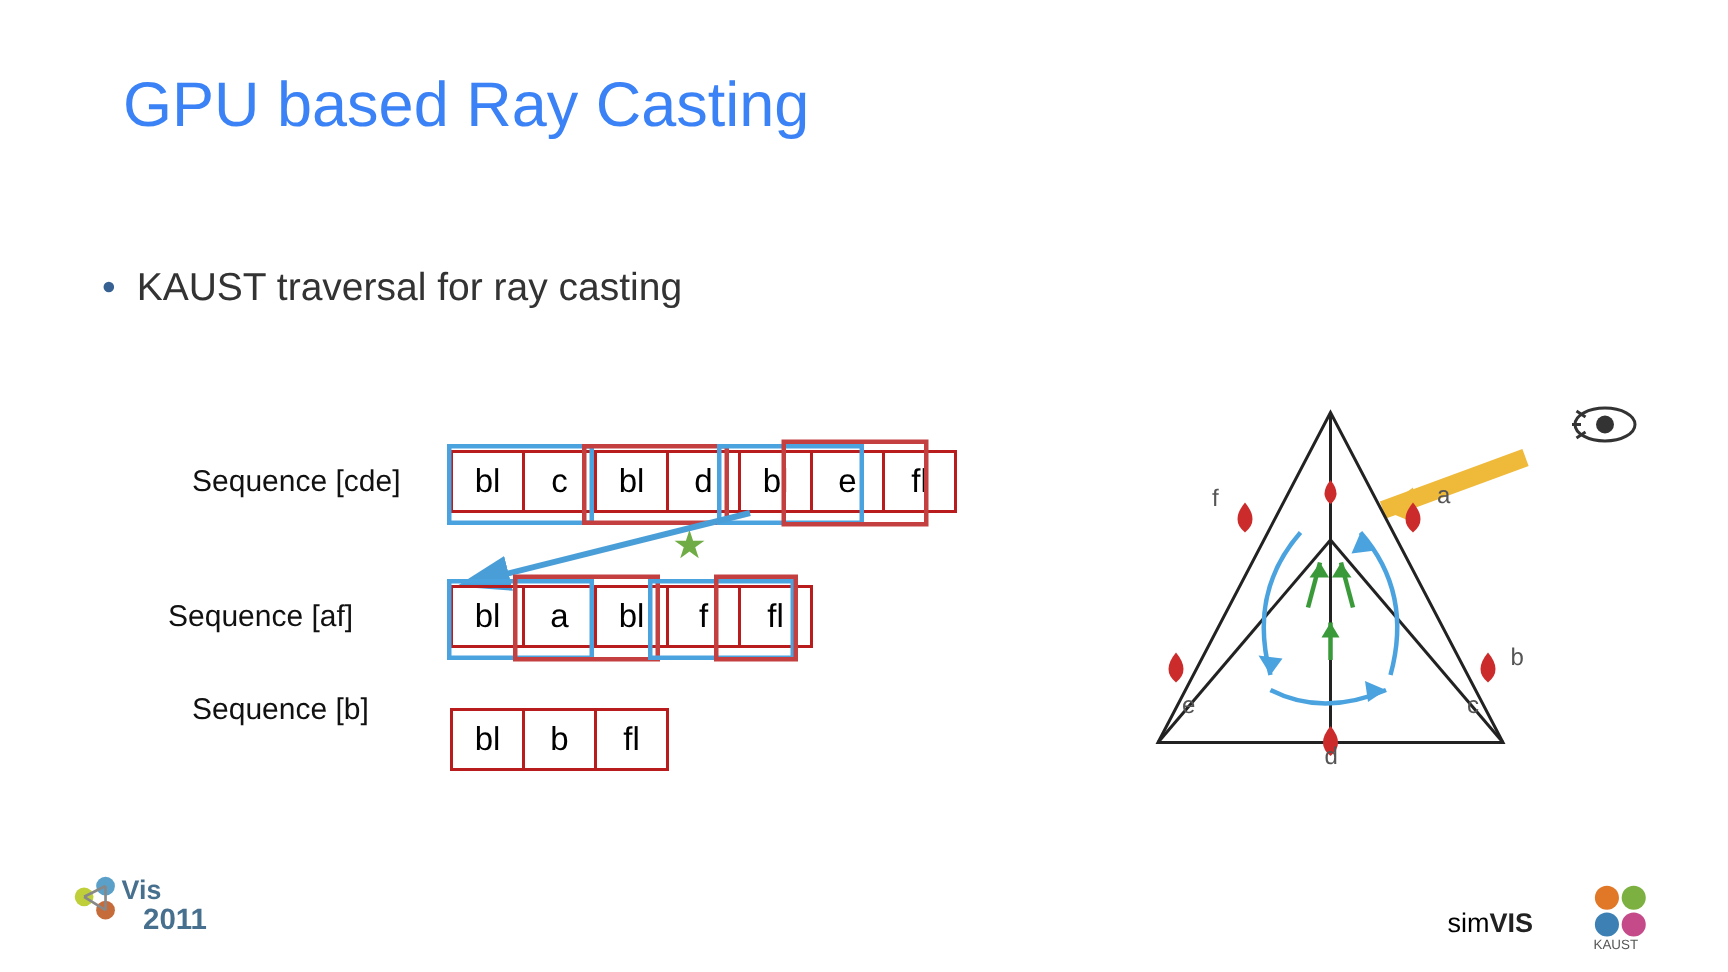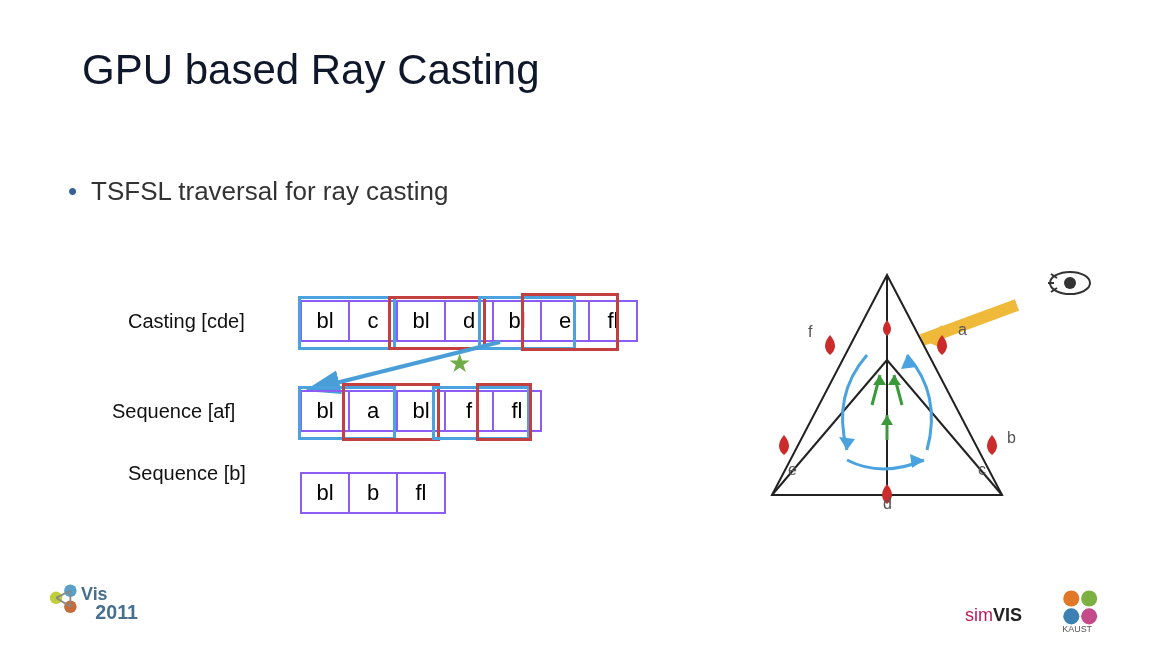--- a/index.html
+++ b/index.html
@@ -1,21 +1,21 @@
 <!DOCTYPE html>
 <html><head>
 <meta charset="utf-8">
 <style>
   html,body{margin:0;padding:0;width:1152px;height:648px;background:#fff;font-family:Arial,Helvetica,sans-serif;position:relative;overflow:hidden}
-  .title{position:absolute;left:82px;top:46px;font-size:42px;color:#0f172a;font-weight:400}
+  .title{position:absolute;left:82px;top:46px;font-size:42px;color:#3b82f6;font-weight:400}
   .bullet{position:absolute;left:68px;top:176px;font-size:26px;color:#333}
   .bullet .dot{color:#376093;margin-right:14px}
   .seq-label{position:absolute;font-size:20px;color:#111}
   .cells{position:absolute;display:flex}
-  .cell{width:46px;height:38px;border:2px solid #8b5cf6;display:flex;align-items:center;justify-content:center;font-size:22px;margin-left:-2px}
+  .cell{width:46px;height:38px;border:2px solid #b91c1c;display:flex;align-items:center;justify-content:center;font-size:22px;margin-left:-2px}
   .cell:first-child{margin-left:0}
   
   .ov{position:absolute;border-width:3px;border-style:solid;background:transparent;pointer-events:none}
   
   .star{position:absolute;color:#6fac46;font-size:26px}
   
   .diagram{position:absolute;right:130px;top:265px;width:270px;height:240px}
   .eye{position:absolute;right:60px;top:270px;font-size:24px}
   
   .logo{position:absolute;bottom:18px}
@@ -24,24 +24,24 @@
   .kaust{right:40px;bottom:12px;width:60px;height:50px}
   svg{overflow:visible}
   .dlabel{font-size:16px;fill:#555;font-family:Arial}
 </style>
 </head>
 <body>
 
 <div class="title">GPU based Ray Casting</div>
 
 <div class="bullet">
-  <span class="dot">•</span><span>TSFSL traversal for ray casting</span>
+  <span class="dot">•</span><span>KAUST traversal for ray casting</span>
 </div>
 
-<div class="seq-label" style="left:128px;top:310px">Casting [cde]</div>
+<div class="seq-label" style="left:128px;top:310px">Sequence [cde]</div>
 <div class="cells" style="left:300px;top:300px">
   <div class="cell">bl</div>
   <div class="cell">c</div>
   <div class="cell">bl</div>
   <div class="cell">d</div>
   <div class="cell">bl</div>
   <div class="cell">e</div>
   <div class="cell">fl</div>
 </div>
 
@@ -138,21 +138,21 @@
   <circle cx="30" cy="12" r="7" fill="#5aa0c8"></circle>
   <circle cx="30" cy="30" r="7" fill="#c66b3a"></circle>
   <line x1="14" y1="20" x2="30" y2="12" stroke="#888" stroke-width="2"></line>
   <line x1="14" y1="20" x2="30" y2="30" stroke="#888" stroke-width="2"></line>
   <line x1="30" y1="12" x2="30" y2="30" stroke="#888" stroke-width="2"></line>
   <text x="42" y="22" font-size="20" fill="#47708f" font-family="Arial" font-weight="bold">Vis</text>
   <text x="58" y="44" font-size="22" fill="#47708f" font-family="Arial" font-weight="bold">2011</text>
 </svg>
 
 <div class="logo simvis">
-  <span style="color:#be185d">sim</span><span style="font-weight:bold;color:#222">VIS</span>
+  <span style="color:#000000">sim</span><span style="font-weight:bold;color:#222">VIS</span>
 </div>
 
 <svg class="logo kaust" viewBox="0 0 60 56">
   <circle cx="18" cy="14" r="9" fill="#e07828"></circle>
   <circle cx="38" cy="14" r="9" fill="#7cb040"></circle>
   <circle cx="18" cy="34" r="9" fill="#3c80b4"></circle>
   <circle cx="38" cy="34" r="9" fill="#c44a8a"></circle>
   <text x="8" y="52" font-size="10" fill="#555" font-family="Arial">KAUST</text>
 </svg>
 

